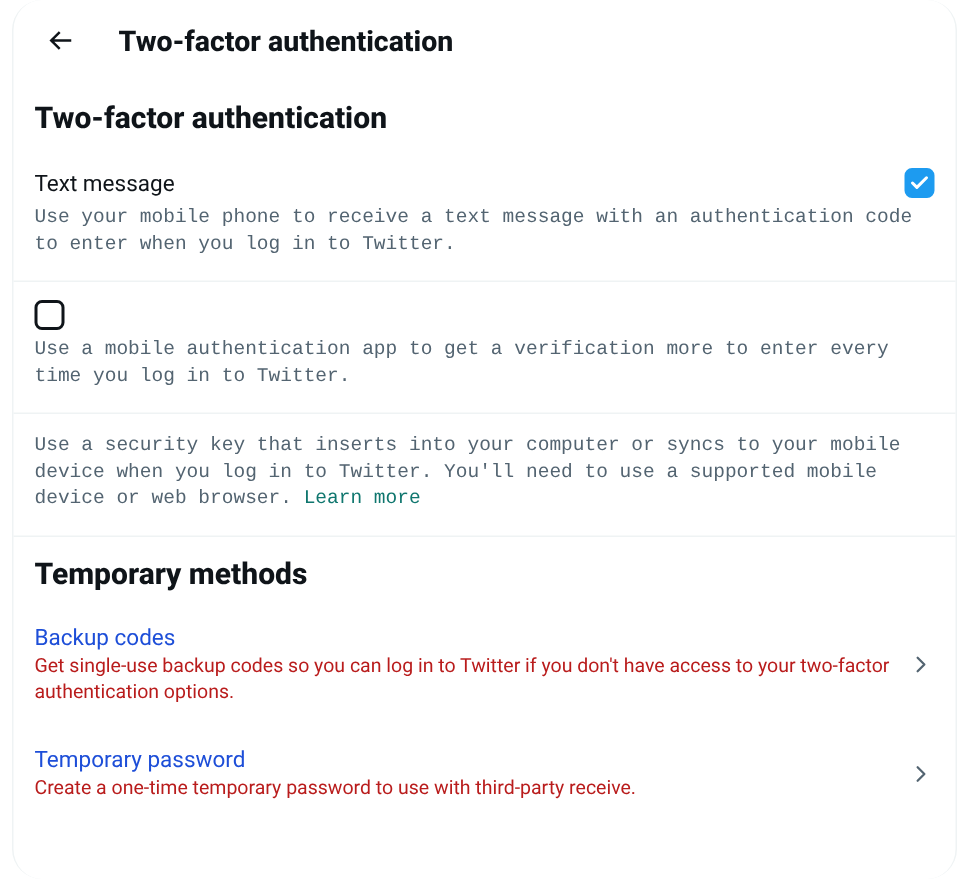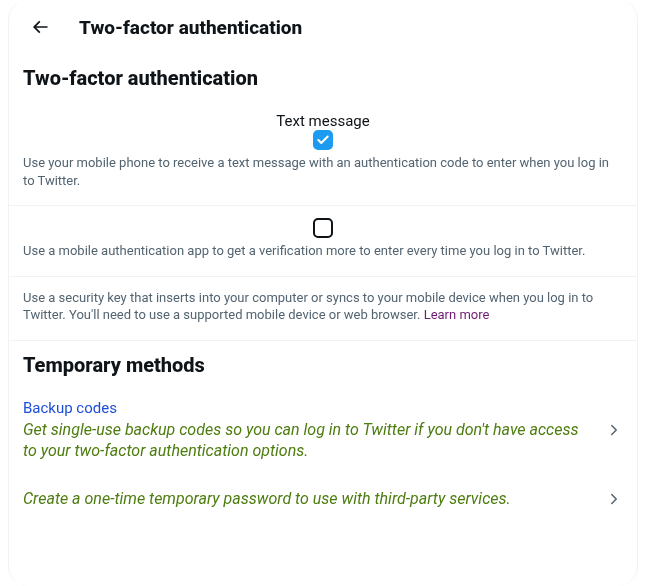--- a/index.html
+++ b/index.html
@@ -46,34 +46,34 @@
     }
     .method-row {
       padding: 12px 14px 16px 14px;
       border-bottom: 1px solid #eff3f4;
     }
     .method-head {
       display: flex;
       justify-content: space-between;
       align-items: center;
       margin-bottom: 4px;
-      flex-direction: column;
     }
     .method-label {
       font-size: 15px;
       color: #0f1419;
       font-weight: 400;
     }
     .method-desc {
       font-size: 13px;
       color: #536471;
       line-height: 1.35;
+      font-family: Liberation Mono, monospace;
     }
     .learn-more {
-      color: #701a75;
+      color: #0f766e;
       cursor: pointer;
       text-decoration: none;
     }
     .checkbox {
       width: 20px;
       height: 20px;
       border: 2px solid #0f1419;
       border-radius: 5px;
       cursor: pointer;
       flex-shrink: 0;
@@ -92,24 +92,23 @@
       align-items: center;
       cursor: pointer;
     }
     .nav-text { flex: 1; }
     .nav-label {
       font-size: 15px;
       color: #1d4ed8;
       margin-bottom: 2px;
     }
     .nav-desc {
-      font-size: 16px;
-      color: #4d7c0f;
+      font-size: 13px;
+      color: #b91c1c;
       line-height: 1.35;
-      font-style: italic;
     }
     .chevron {
       color: #536471;
       flex-shrink: 0;
       margin-left: 12px;
     }
   </style>
 </head>
 <body>
 
@@ -158,20 +157,21 @@
       <div class="nav-label">Backup codes</div>
       <div class="nav-desc">Get single-use backup codes so you can log in to Twitter if you don't have access to your two-factor authentication options.</div>
     </div>
     <svg class="chevron" width="18" height="18" viewBox="0 0 24 24" fill="none" stroke="currentColor" stroke-width="2" stroke-linecap="round" stroke-linejoin="round">
       <polyline points="9 18 15 12 9 6"></polyline>
     </svg>
   </div>
 
   <div class="nav-row">
     <div class="nav-text">
-      <div class="nav-desc">Create a one-time temporary password to use with third-party services.</div>
+      <div class="nav-label">Temporary password</div>
+      <div class="nav-desc">Create a one-time temporary password to use with third-party receive.</div>
     </div>
     <svg class="chevron" width="18" height="18" viewBox="0 0 24 24" fill="none" stroke="currentColor" stroke-width="2" stroke-linecap="round" stroke-linejoin="round">
       <polyline points="9 18 15 12 9 6"></polyline>
     </svg>
   </div>
 
 </div>
 
 </body></html>

